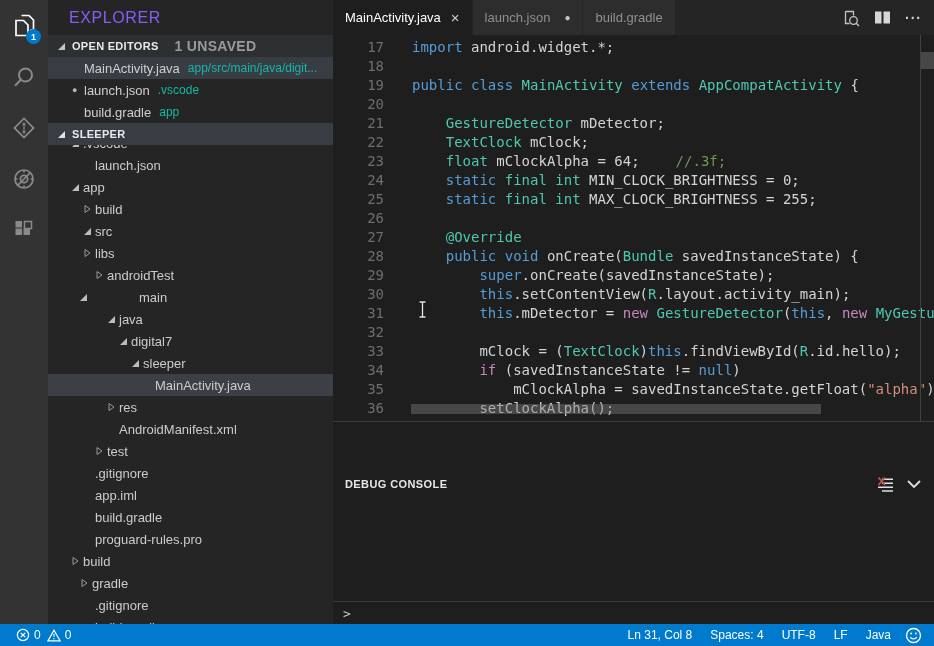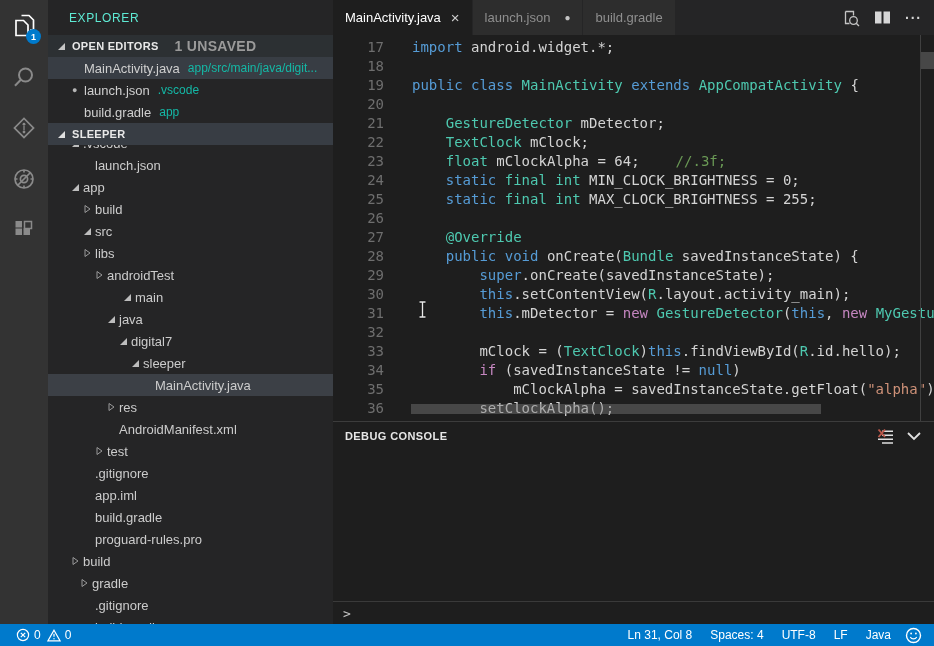--- a/index.html
+++ b/index.html
@@ -6,21 +6,21 @@
   html,body { width:934px; height:646px; overflow:hidden; }
   body { position:relative; background:#1e1e1e; font-family:"Liberation Sans", sans-serif; color:#cccccc; cursor:default; }
 
   
   .activitybar { position:absolute; left:0; top:0; width:48px; bottom:22px; background:#333333; z-index:5; }
   .ab-item { position:relative; width:48px; height:51px; display:flex; align-items:center; justify-content:center; }
   .ab-badge { position:absolute; right:7px; bottom:7px; width:15px; height:15px; border-radius:50%; background:#007acc; color:#ffffff; font-size:9px; font-weight:bold; display:flex; align-items:center; justify-content:center; }
 
   
   .sidebar { position:absolute; left:48px; top:0; width:285px; bottom:22px; background:#252526; overflow:hidden; z-index:4; }
-  .sb-title { height:35px; display:flex; align-items:center; padding-left:21px; font-size:12px; letter-spacing:0.6px; color:#5eead4; }
+  .sb-title { height:35px; display:flex; align-items:center; padding-left:21px; font-size:16px; letter-spacing:0.6px; color:#8b5cf6; }
   .sec-hdr { height:22px; display:flex; align-items:center; font-size:11px; font-weight:bold; color:#e8e8e8; letter-spacing:0.3px; }
   .sec-hdr .tw { margin-left:9px; margin-right:3px; }
   .hdr-open { background:#2c3033; }
   .hdr-sleeper { position:absolute; top:123px; left:0; right:0; background:#383d44; z-index:2; }
   .oe-badge { margin-left:16px; font-size:14px; font-weight:bold; color:#9a9a9a; letter-spacing:0.3px; }
   .oerow { height:22px; display:flex; align-items:center; padding-left:24px; font-size:13px; white-space:nowrap; }
   .oerow.sel { background:#383d44; }
   .oedot { width:12px; flex:none; font-size:9px; color:#b6b6b6; }
   .oename { color:#cfcfcf; }
   .oedesc { margin-left:8px; color:#14b8a6; font-size:12px; overflow:hidden; }
@@ -49,21 +49,21 @@
   .lcode { padding-left:28px; }
   .tk-k { color:#569cd6; } .tk-t { color:#4ec9b0; } .tk-m { color:#c586c0; }
   .tk-s { color:#ce9178; } .tk-c { color:#6a9955;margin-left:36px; } .tk-d { color:#d4d4d4; }
   .vtrack { position:absolute; right:13px; top:0; bottom:0; width:1px; background:#404040; }
   .vslider { position:absolute; right:0; top:17px; width:13px; height:17px; background:rgba(121,121,121,0.45); }
   .hslider { position:absolute; left:69px; top:369px; width:410px; height:10px; background:rgba(121,121,121,0.45); }
   .ibeam { position:absolute; left:74px; top:265px; }
 
   
   .panel { position:absolute; top:421px; left:0; right:0; bottom:0; background:#1e1e1e; border-top:1px solid #3c3c3c; }
-  .panel-hdr { height:28px; display:flex; align-items:center; padding:0 12px; }
+  .panel-hdr { height:28px; display:flex; align-items:center; padding:0 12px;margin-top:48px; }
   .panel-title { font-size:11px; font-weight:bold; letter-spacing:0.4px; color:#e7e7e7; }
   .panel-acts { margin-left:auto; display:flex; align-items:center; gap:12px; }
   .panel-input { position:absolute; left:0; right:0; bottom:0; height:23px; border-top:1px solid #3a3a3a; display:flex; align-items:center; padding-left:10px; }
   .prompt { color:#c5c5c5; font-size:13px; font-family:"DejaVu Sans Mono", monospace; }
 
   
   .statusbar { position:absolute; left:0; right:0; bottom:0; height:22px; background:#007acc; color:#ffffff; display:flex; align-items:center; font-size:12px; z-index:6; }
   .sb-left { display:flex; align-items:center; gap:6px; padding-left:16px; }
   .sb-prob { display:flex; align-items:center; gap:4px; }
   .sb-right { margin-left:auto; display:flex; align-items:center; gap:18px; padding-right:14px; }
@@ -209,21 +209,21 @@
         <span class="tlabel">libs</span>
       </div>
       <div class="trow" style="padding-left: 47px;">
         <span class="tw">
           <svg width="9" height="10">
             <path d="M2 1.5 L7 5 L2 8.5 Z" fill="none" stroke="#9a9a9a"></path>
           </svg>
         </span>
         <span class="tlabel">androidTest</span>
       </div>
-      <div class="trow" style="padding-left: 75px;">
+      <div class="trow" style="padding-left: 31px; gap: 48px;">
         <span class="tw">
           <svg width="9" height="9">
             <path d="M8 1v7H1z" fill="#bdbdbd"></path>
           </svg>
         </span>
         <span class="tlabel">main</span>
       </div>
       <div class="trow" style="padding-left: 59px;">
         <span class="tw">
           <svg width="9" height="9">

